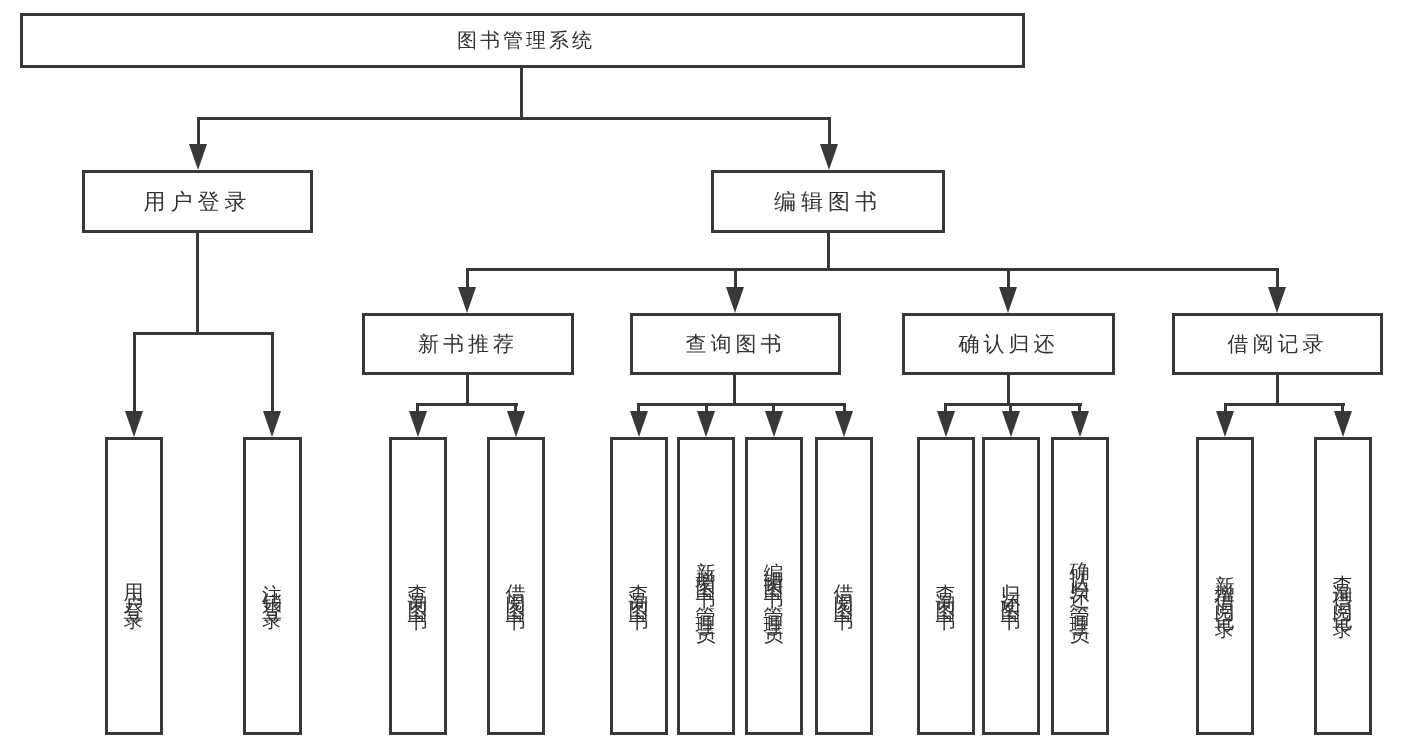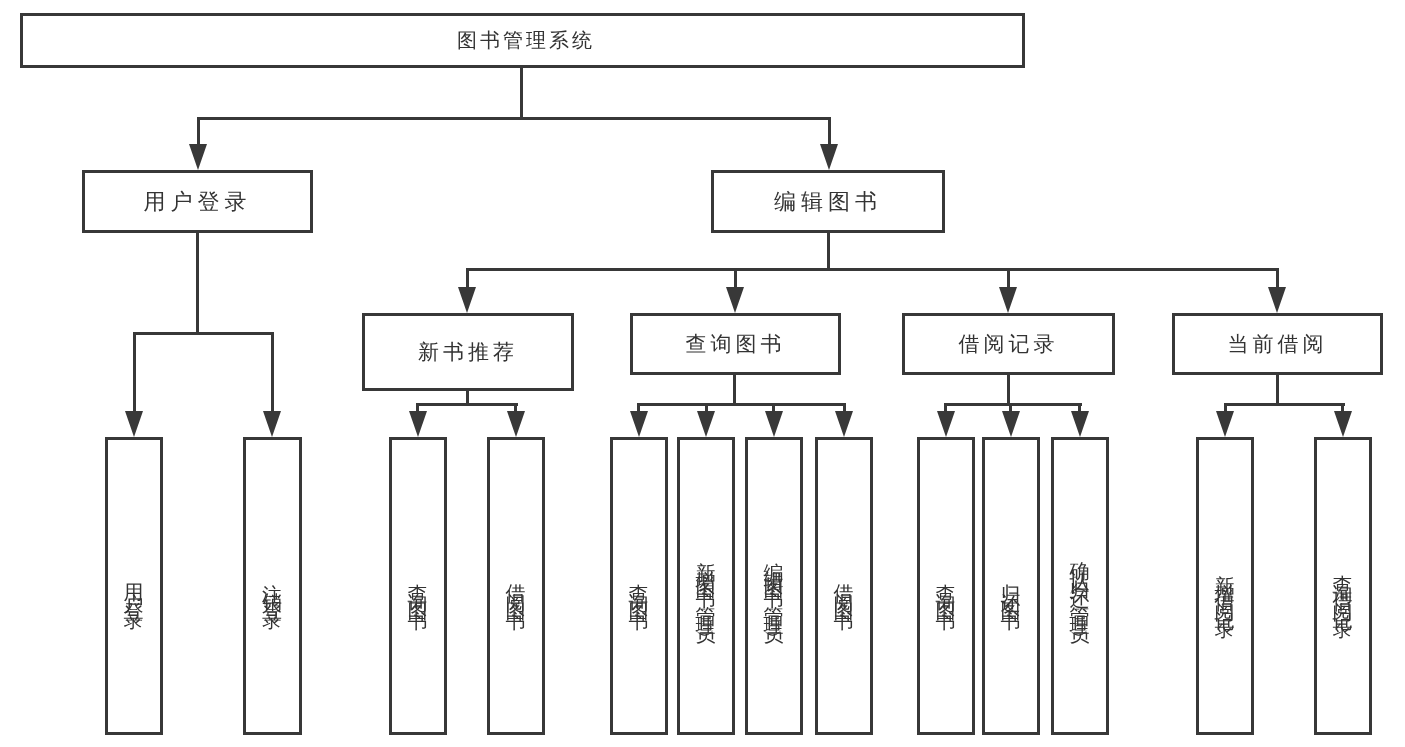--- a/index.html
+++ b/index.html
@@ -94,31 +94,31 @@
     <span>图书管理系统</span>
   </div>
 
   <div class="box h2" style="left:82px;top:170px;width:231px;height:63px;">
     <span>用户登录</span>
   </div>
   <div class="box h2" style="left:711px;top:170px;width:234px;height:63px;">
     <span>编辑图书</span>
   </div>
 
-  <div class="box h3" style="left:362px;top:313px;width:212px;height:78px;">
+  <div class="box h3" style="left:362px;top:313px;width:212px;height:62px;">
     <span>新书推荐</span>
   </div>
   <div class="box h3" style="left:630px;top:313px;width:211px;height:62px;">
     <span>查询图书</span>
   </div>
   <div class="box h3" style="left:902px;top:313px;width:213px;height:62px;">
-    <span>借阅记录</span>
+    <span>确认归还</span>
   </div>
   <div class="box h3" style="left:1172px;top:313px;width:211px;height:62px;">
-    <span>当前借阅</span>
+    <span>借阅记录</span>
   </div>
 
   <div class="box v" style="left:105px;top:437px;width:58px;height:298px;">
     <span>用户登录</span>
   </div>
   <div class="box v" style="left:243px;top:437px;width:59px;height:298px;">
     <span>注销登录</span>
   </div>
 
   <div class="box v" style="left:389px;top:437px;width:58px;height:298px;">

